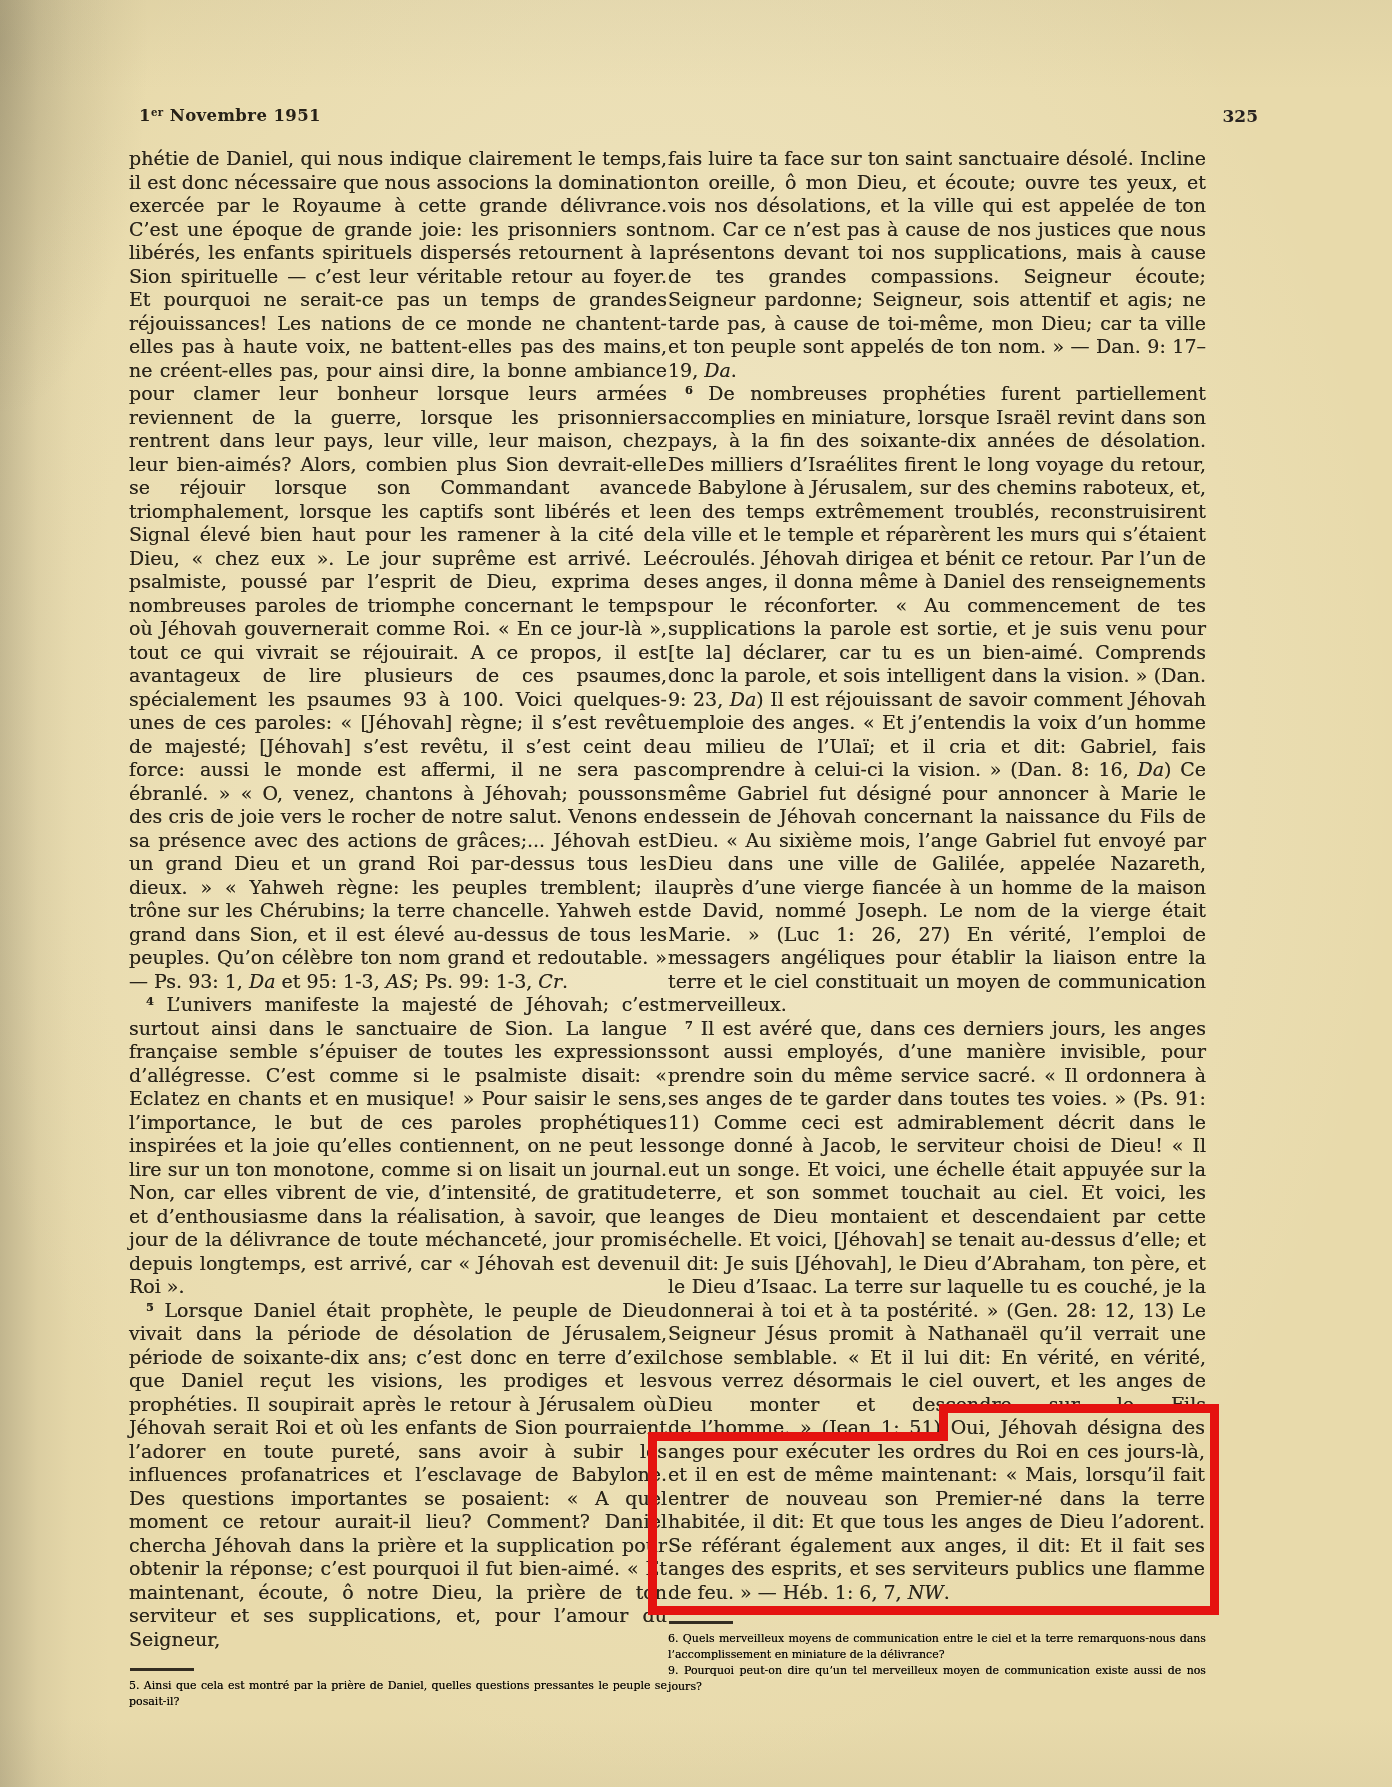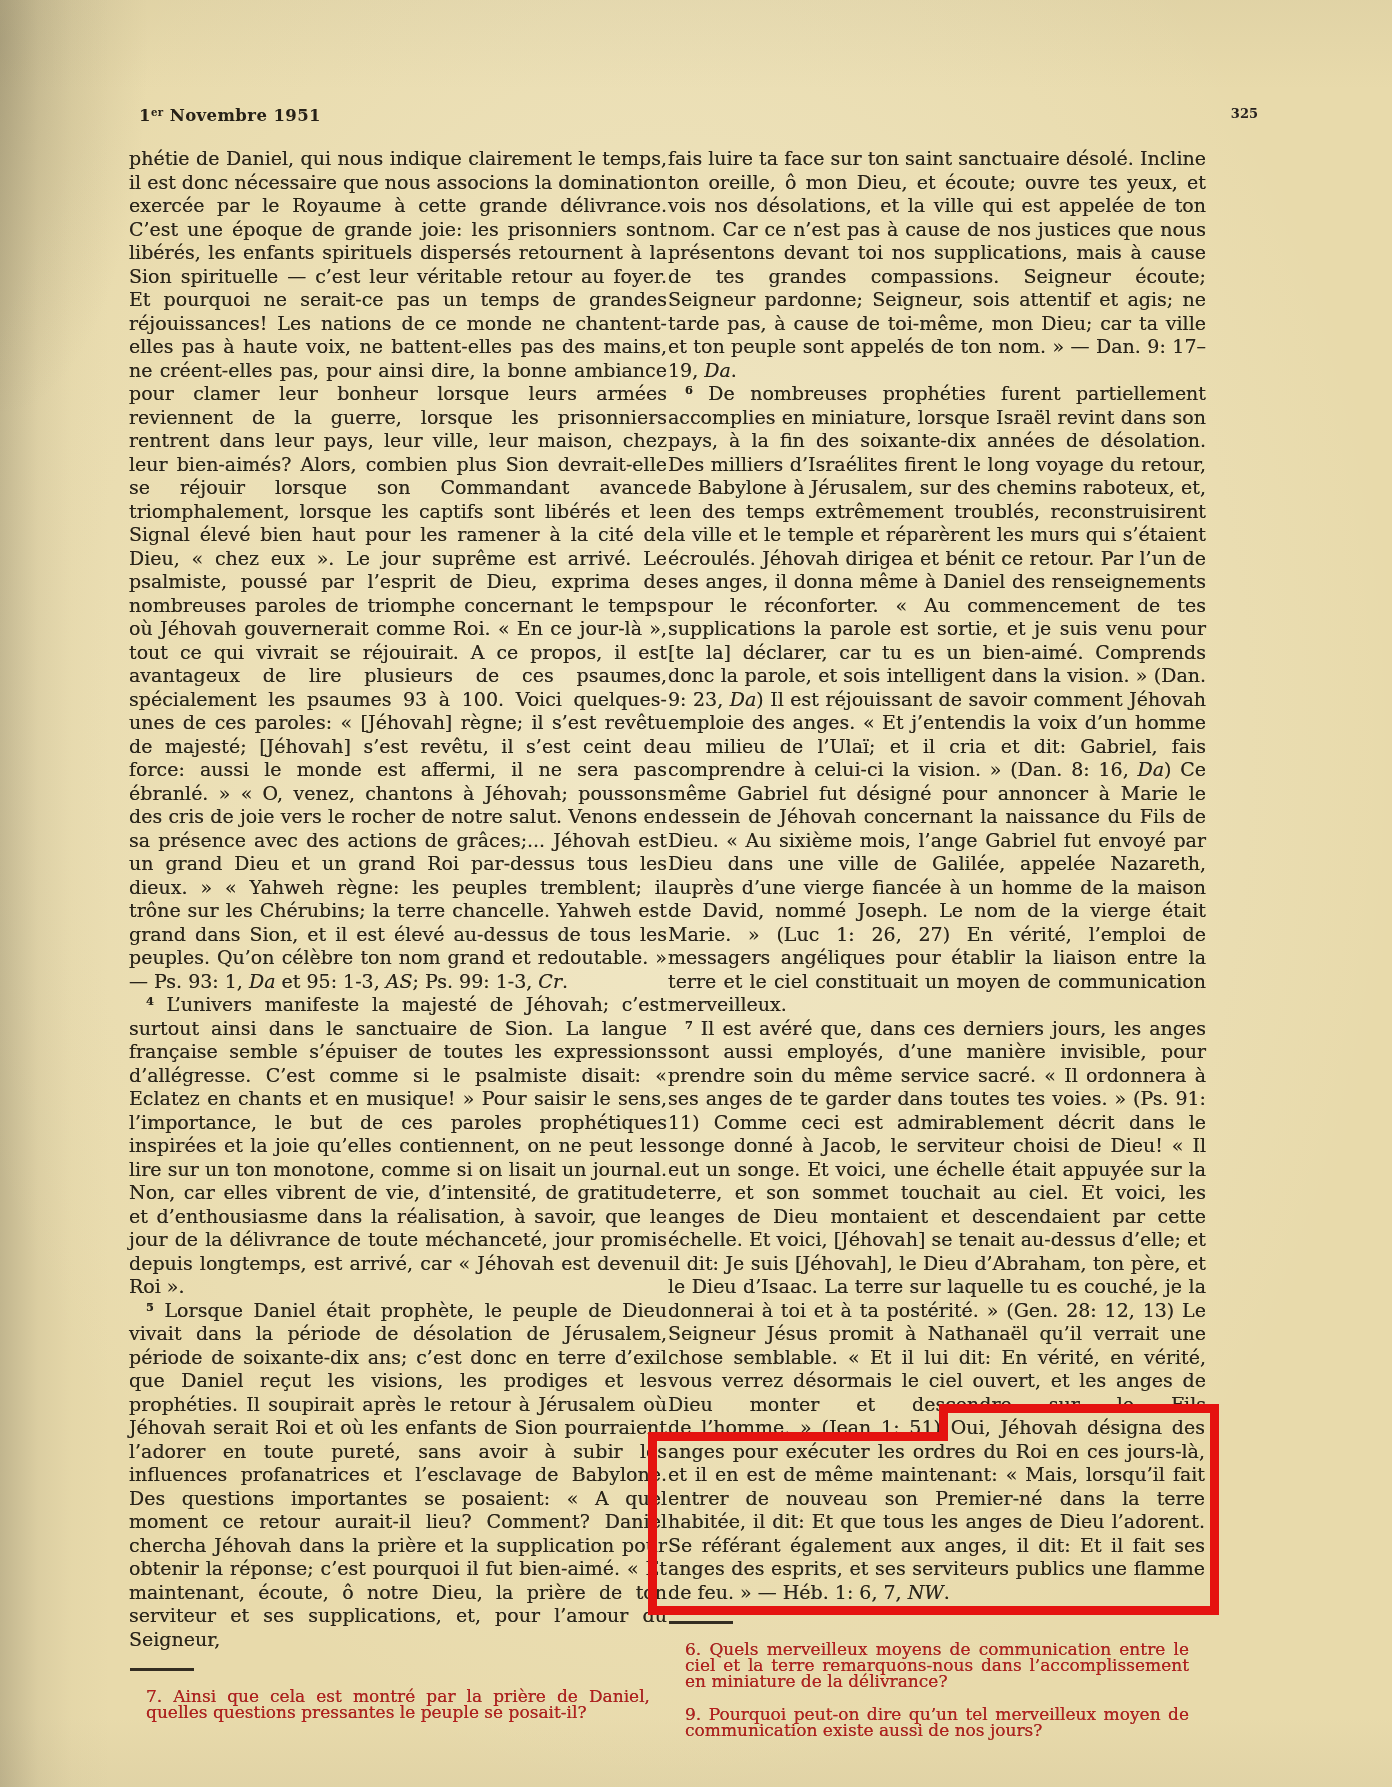--- a/index.html
+++ b/index.html
@@ -16,21 +16,21 @@
       linear-gradient(0deg, rgba(160,150,118,0.10) 0px, rgba(0,0,0,0) 70px);
   }
   .corner-shade{position:absolute;left:0;top:0;width:150px;height:420px;pointer-events:none;
     background:radial-gradient(ellipse at 0% 10%, rgba(95,88,66,0.22), rgba(0,0,0,0) 70%);}
   .header{position:absolute;left:129px;top:98px;width:1129px;height:40px;}
   .header-date{position:absolute;left:10px;top:8px;font-size:16.5px;font-weight:bold;color:#262117;
     letter-spacing:0.4px;}
   .header-date sup{font-size:62%;vertical-align:5px;}
   .masthead{position:absolute;left:0;right:0;top:0;text-align:center;font-size:27px;font-weight:bold;
     color:#1e1a12;letter-spacing:2.5px;white-space:nowrap;}
-  .header-page{position:absolute;right:0px;top:8px;font-size:13px;font-weight:bold;color:#26211f;}
+  .header-page{position:absolute;right:0px;top:8px;font-size:17px;font-weight:bold;color:#26211f;}
   .col{position:absolute;top:147px;width:538px;font-size:19px;line-height:23.5px;color:#29241a;
     text-align:justify;text-shadow:0 0 0.5px rgba(45,36,22,0.65);}
   .col-left{left:129px;}
   .col-right{left:668px;}
   .body-para{margin:0;hyphens:auto;-webkit-hyphens:auto;}
   .body-para.indent{text-indent:17px;}
   .body-para sup{font-size:60%;line-height:0;vertical-align:6px;font-weight:bold;}
   .body-para i{font-style:italic;}
   .justify-last{text-align-last:justify;}
   
@@ -40,41 +40,41 @@
   .hb-top-right{top:-12px;left:51%;right:0;height:9px;}
   .hb-notch{top:-12px;left:51%;width:9px;height:37px;}
   .hb-top-left{top:16px;left:0;width:calc(51% + 9px);height:9px;}
   .hb-left{top:16px;left:0;width:9px;bottom:-9px;}
   .hb-right{top:-12px;right:0;width:9px;bottom:-9px;}
   .hb-bottom{left:0;right:0;bottom:-9px;height:9px;}
   
   .footnote-sep{width:64px;height:3px;background:#332d22;border:0;margin:0 0 7px 1px;}
   .fn-block-left{margin-top:17px;}
   .fn-block-right{margin-top:15px;}
-  .footnote{margin:17px;font-size:17px;line-height:16px;color:#b91c1c;text-align:justify;
+  .footnote{margin:0;font-size:11px;line-height:16px;color:#000000;text-align:justify;
     text-shadow:0 0 0.6px rgba(45,36,22,0.7);}
 </style>
 </head>
 <body>
 
 <div class="scan-bg"></div>
 <div class="corner-shade"></div>
 
 <div class="header">
   <div class="header-date">1<sup>er</sup> Novembre 1951</div>
   <div class="header-page">325</div>
 </div>
 
 <div class="col col-left">
   <p class="body-para">phétie de Daniel, qui nous indique clairement le temps, il est donc nécessaire que nous associons la domination exercée par le Royaume à cette grande délivrance. C’est une époque de grande joie: les prisonniers sont libérés, les enfants spirituels dispersés retournent à la Sion spirituelle — c’est leur véritable retour au foyer. Et pourquoi ne serait-ce pas un temps de grandes réjouissances! Les nations de ce monde ne chantent-elles pas à haute voix, ne battent-elles pas des mains, ne créent-elles pas, pour ainsi dire, la bonne ambiance pour clamer leur bonheur lorsque leurs armées reviennent de la guerre, lorsque les prisonniers rentrent dans leur pays, leur ville, leur maison, chez leur bien-aimés? Alors, combien plus Sion devrait-elle se réjouir lorsque son Commandant avance triomphalement, lorsque les captifs sont libérés et le Signal élevé bien haut pour les ramener à la cité de Dieu, « chez eux ». Le jour suprême est arrivé. Le psalmiste, poussé par l’esprit de Dieu, exprima de nombreuses paroles de triomphe concernant le temps où Jéhovah gouvernerait comme Roi. « En ce jour-là », tout ce qui vivrait se réjouirait. A ce propos, il est avantageux de lire plusieurs de ces psaumes, spécialement les psaumes 93 à 100. Voici quelques-unes de ces paroles: « [Jéhovah] règne; il s’est revêtu de majesté; [Jéhovah] s’est revêtu, il s’est ceint de force: aussi le monde est affermi, il ne sera pas ébranlé. » « O, venez, chantons à Jéhovah; poussons des cris de joie vers le rocher de notre salut. Venons en sa présence avec des actions de grâces;... Jéhovah est un grand Dieu et un grand Roi par-dessus tous les dieux. » « Yahweh règne: les peuples tremblent; il trône sur les Chérubins; la terre chancelle. Yahweh est grand dans Sion, et il est élevé au-dessus de tous les peuples. Qu’on célèbre ton nom grand et redoutable. » — Ps. 93: 1, <i>Da</i> et 95: 1-3, <i>AS</i>; Ps. 99: 1-3, <i>Cr</i>.</p>
   <p class="body-para indent"><sup>4</sup> L’univers manifeste la majesté de Jéhovah; c’est surtout ainsi dans le sanctuaire de Sion. La langue française semble s’épuiser de toutes les expressions d’allégresse. C’est comme si le psalmiste disait: « Eclatez en chants et en musique! » Pour saisir le sens, l’importance, le but de ces paroles prophétiques inspirées et la joie qu’elles contiennent, on ne peut les lire sur un ton monotone, comme si on lisait un journal. Non, car elles vibrent de vie, d’intensité, de gratitude et d’enthousiasme dans la réalisation, à savoir, que le jour de la délivrance de toute méchanceté, jour promis depuis longtemps, est arrivé, car « Jéhovah est devenu Roi ».</p>
   <p class="body-para indent justify-last"><sup>5</sup> Lorsque Daniel était prophète, le peuple de Dieu vivait dans la période de désolation de Jérusalem, période de soixante-dix ans; c’est donc en terre d’exil que Daniel reçut les visions, les prodiges et les prophéties. Il soupirait après le retour à Jérusalem où Jéhovah serait Roi et où les enfants de Sion pourraient l’adorer en toute pureté, sans avoir à subir les influences profanatrices et l’esclavage de Babylone. Des questions importantes se posaient: « A quel moment ce retour aurait-il lieu? Comment? Daniel chercha Jéhovah dans la prière et la supplication pour obtenir la réponse; c’est pourquoi il fut bien-aimé. « Et maintenant, écoute, ô notre Dieu, la prière de ton serviteur et ses supplications, et, pour l’amour du Seigneur,</p>
   <div class="fn-block-left">
     <hr class="footnote-sep">
-    <p class="footnote">7. Ainsi que cela est montré par la prière de Daniel, quelles questions pressantes le peuple se posait-il?</p>
+    <p class="footnote">5. Ainsi que cela est montré par la prière de Daniel, quelles questions pressantes le peuple se posait-il?</p>
   </div>
 </div>
 
 <div class="col col-right">
   <p class="body-para">fais luire ta face sur ton saint sanctuaire désolé. Incline ton oreille, ô mon Dieu, et écoute; ouvre tes yeux, et vois nos désolations, et la ville qui est appelée de ton nom. Car ce n’est pas à cause de nos justices que nous présentons devant toi nos supplications, mais à cause de tes grandes compassions. Seigneur écoute; Seigneur pardonne; Seigneur, sois attentif et agis; ne tarde pas, à cause de toi-même, mon Dieu; car ta ville et ton peuple sont appelés de ton nom. » — Dan. 9: 17–19, <i>Da</i>.</p>
   <p class="body-para indent"><sup>6</sup> De nombreuses prophéties furent partiellement accomplies en miniature, lorsque Israël revint dans son pays, à la fin des soixante-dix années de désolation. Des milliers d’Israélites firent le long voyage du retour, de Babylone à Jérusalem, sur des chemins raboteux, et, en des temps extrêmement troublés, reconstruisirent la ville et le temple et réparèrent les murs qui s’étaient écroulés. Jéhovah dirigea et bénit ce retour. Par l’un de ses anges, il donna même à Daniel des renseignements pour le réconforter. « Au commencement de tes supplications la parole est sortie, et je suis venu pour [te la] déclarer, car tu es un bien-aimé. Comprends donc la parole, et sois intelligent dans la vision. » (Dan. 9: 23, <i>Da</i>) Il est réjouissant de savoir comment Jéhovah emploie des anges. « Et j’entendis la voix d’un homme au milieu de l’Ulaï; et il cria et dit: Gabriel, fais comprendre à celui-ci la vision. » (Dan. 8: 16, <i>Da</i>) Ce même Gabriel fut désigné pour annoncer à Marie le dessein de Jéhovah concernant la naissance du Fils de Dieu. « Au sixième mois, l’ange Gabriel fut envoyé par Dieu dans une ville de Galilée, appelée Nazareth, auprès d’une vierge fiancée à un homme de la maison de David, nommé Joseph. Le nom de la vierge était Marie. » (Luc 1: 26, 27) En vérité, l’emploi de messagers angéliques pour établir la liaison entre la terre et le ciel constituait un moyen de communication merveilleux.</p>
   <p class="body-para indent justify-last"><sup>7</sup> Il est avéré que, dans ces derniers jours, les anges sont aussi employés, d’une manière invisible, pour prendre soin du même service sacré. « Il ordonnera à ses anges de te garder dans toutes tes voies. » (Ps. 91: 11) Comme ceci est admirablement décrit dans le songe donné à Jacob, le serviteur choisi de Dieu! « Il eut un songe. Et voici, une échelle était appuyée sur la terre, et son sommet touchait au ciel. Et voici, les anges de Dieu montaient et descendaient par cette échelle. Et voici, [Jéhovah] se tenait au-dessus d’elle; et il dit: Je suis [Jéhovah], le Dieu d’Abraham, ton père, et le Dieu d’Isaac. La terre sur laquelle tu es couché, je la donnerai à toi et à ta postérité. » (Gen. 28: 12, 13) Le Seigneur Jésus promit à Nathanaël qu’il verrait une chose semblable. « Et il lui dit: En vérité, en vérité, vous verrez désormais le ciel ouvert, et les anges de Dieu monter et descendre sur le Fils</p>
 
   <div class="body-para hl-wrap">
     <span class="hl-bar hb-top-right" style="background-color: rgb(229, 19, 16);"></span>

